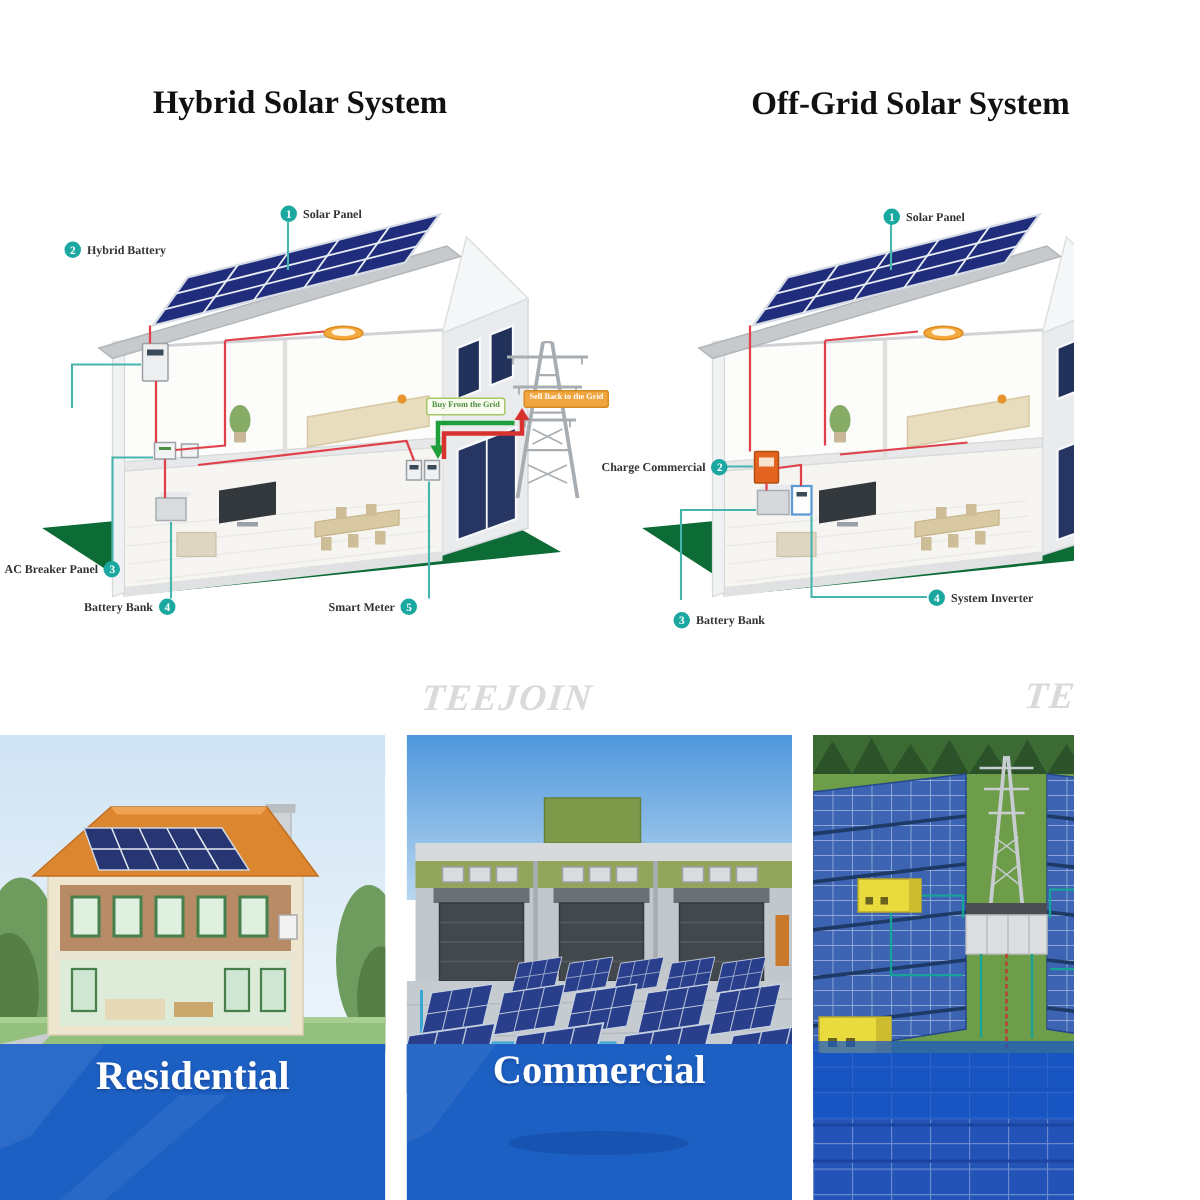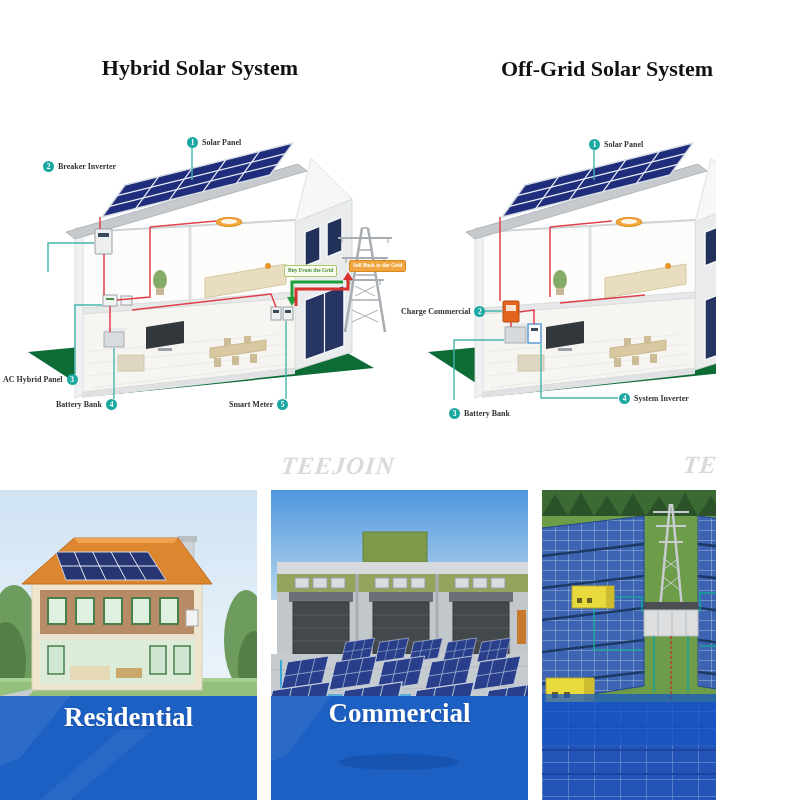--- a/index.html
+++ b/index.html
@@ -145,31 +145,31 @@
 
     <path d="M194,48 L194,80 M83,211 L102,211 M54,308 L54,240 L104,240 M218,298 L141,298 L141,244" stroke="#45b5ad" stroke-width="1.4" fill="none"></path>
   </svg>
 
   <div class="lbl" style="left:187px;top:137px">
     <span class="badge">1</span>
     <span class="lbl-text">Solar Panel</span>
   </div>
   <div class="lbl" style="left:43px;top:161px">
     <span class="badge">2</span>
-    <span class="lbl-text">Breaker Inverter</span>
+    <span class="lbl-text">Hybrid Battery</span>
   </div>
   <div class="lbl" style="left:3px;top:374px">
-    <span class="lbl-text">AC Hybrid Panel</span>
+    <span class="lbl-text">AC Breaker Panel</span>
     <span class="badge">3</span>
   </div>
   <div class="lbl" style="left:56px;top:399px">
     <span class="lbl-text">Battery Bank</span>
     <span class="badge">4</span>
   </div>
-  <div class="lbl" style="left:229px;top:399px">
+  <div class="lbl" style="left:219px;top:399px">
     <span class="lbl-text">Smart Meter</span>
     <span class="badge">5</span>
   </div>
 
   <div class="grid-badge gb-buy" style="left:284px;top:265px">Buy From the Grid</div>
   <div class="grid-badge gb-sell" style="left:349px;top:260px">Sell Back to the Grid</div>
 
   <div class="lbl" style="left:589px;top:139px">
     <span class="badge">1</span>
     <span class="lbl-text">Solar Panel</span>

